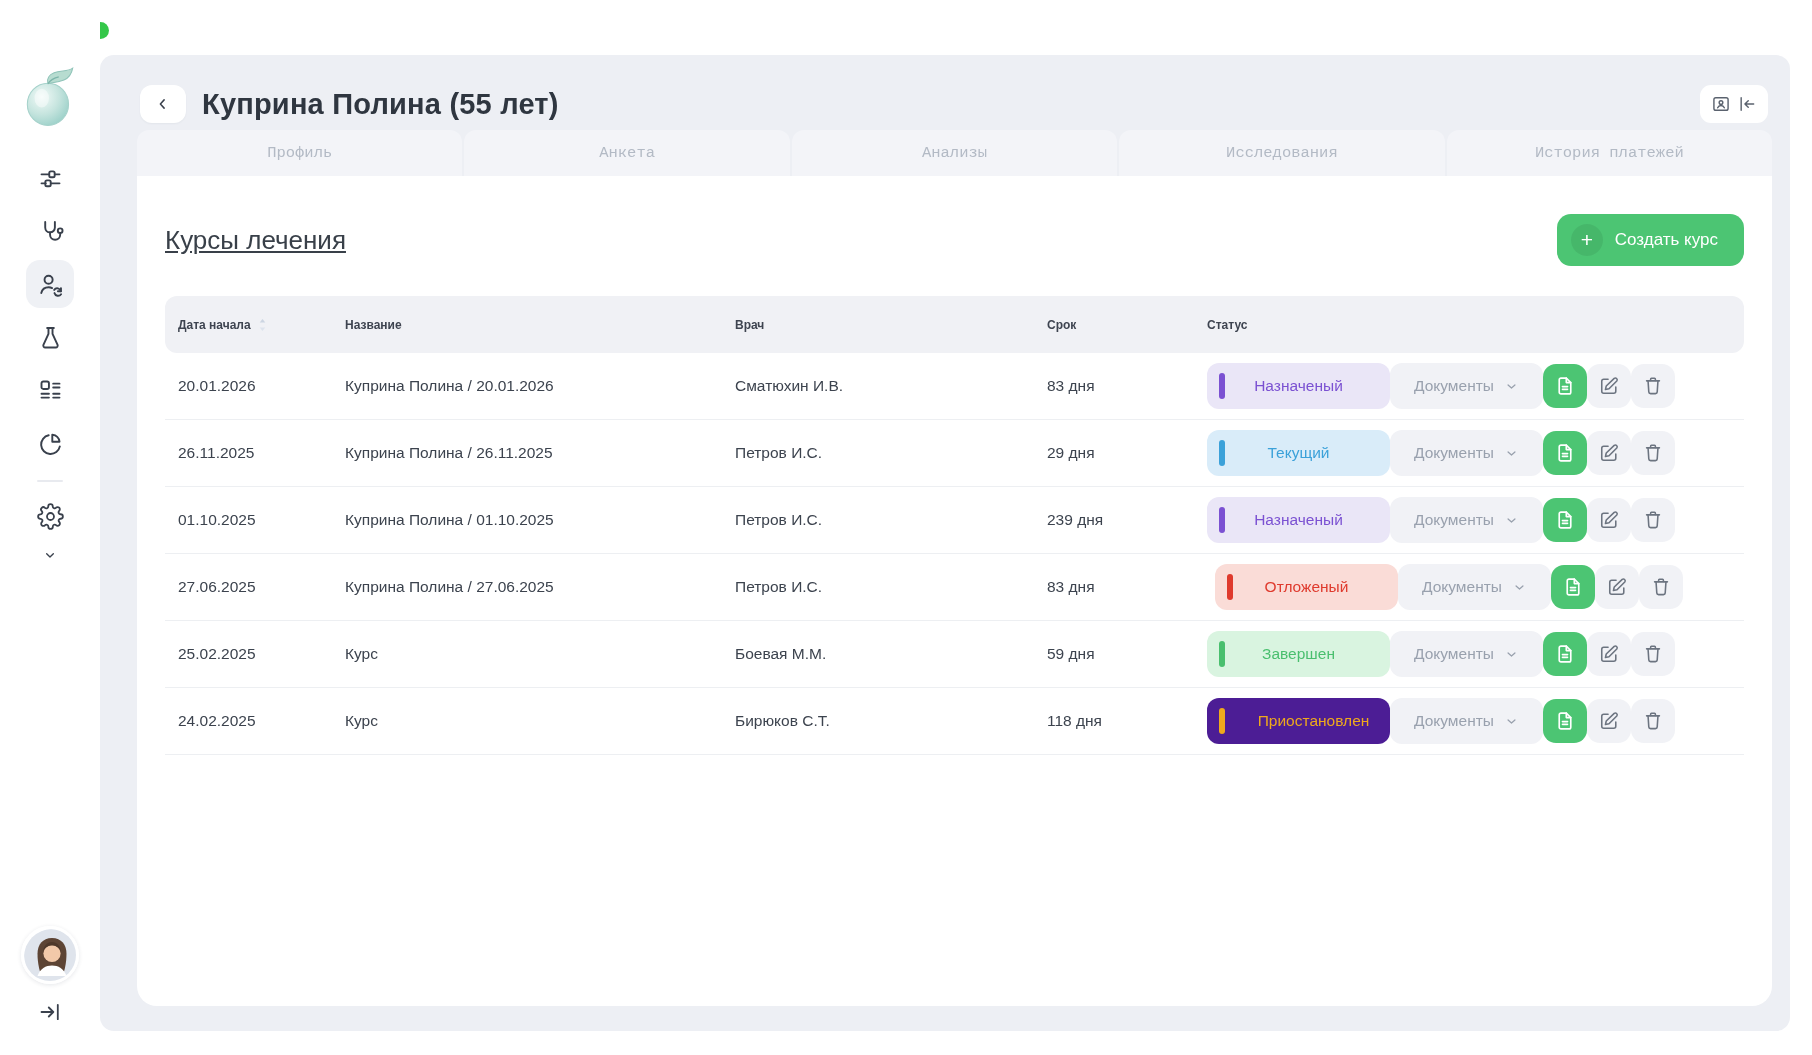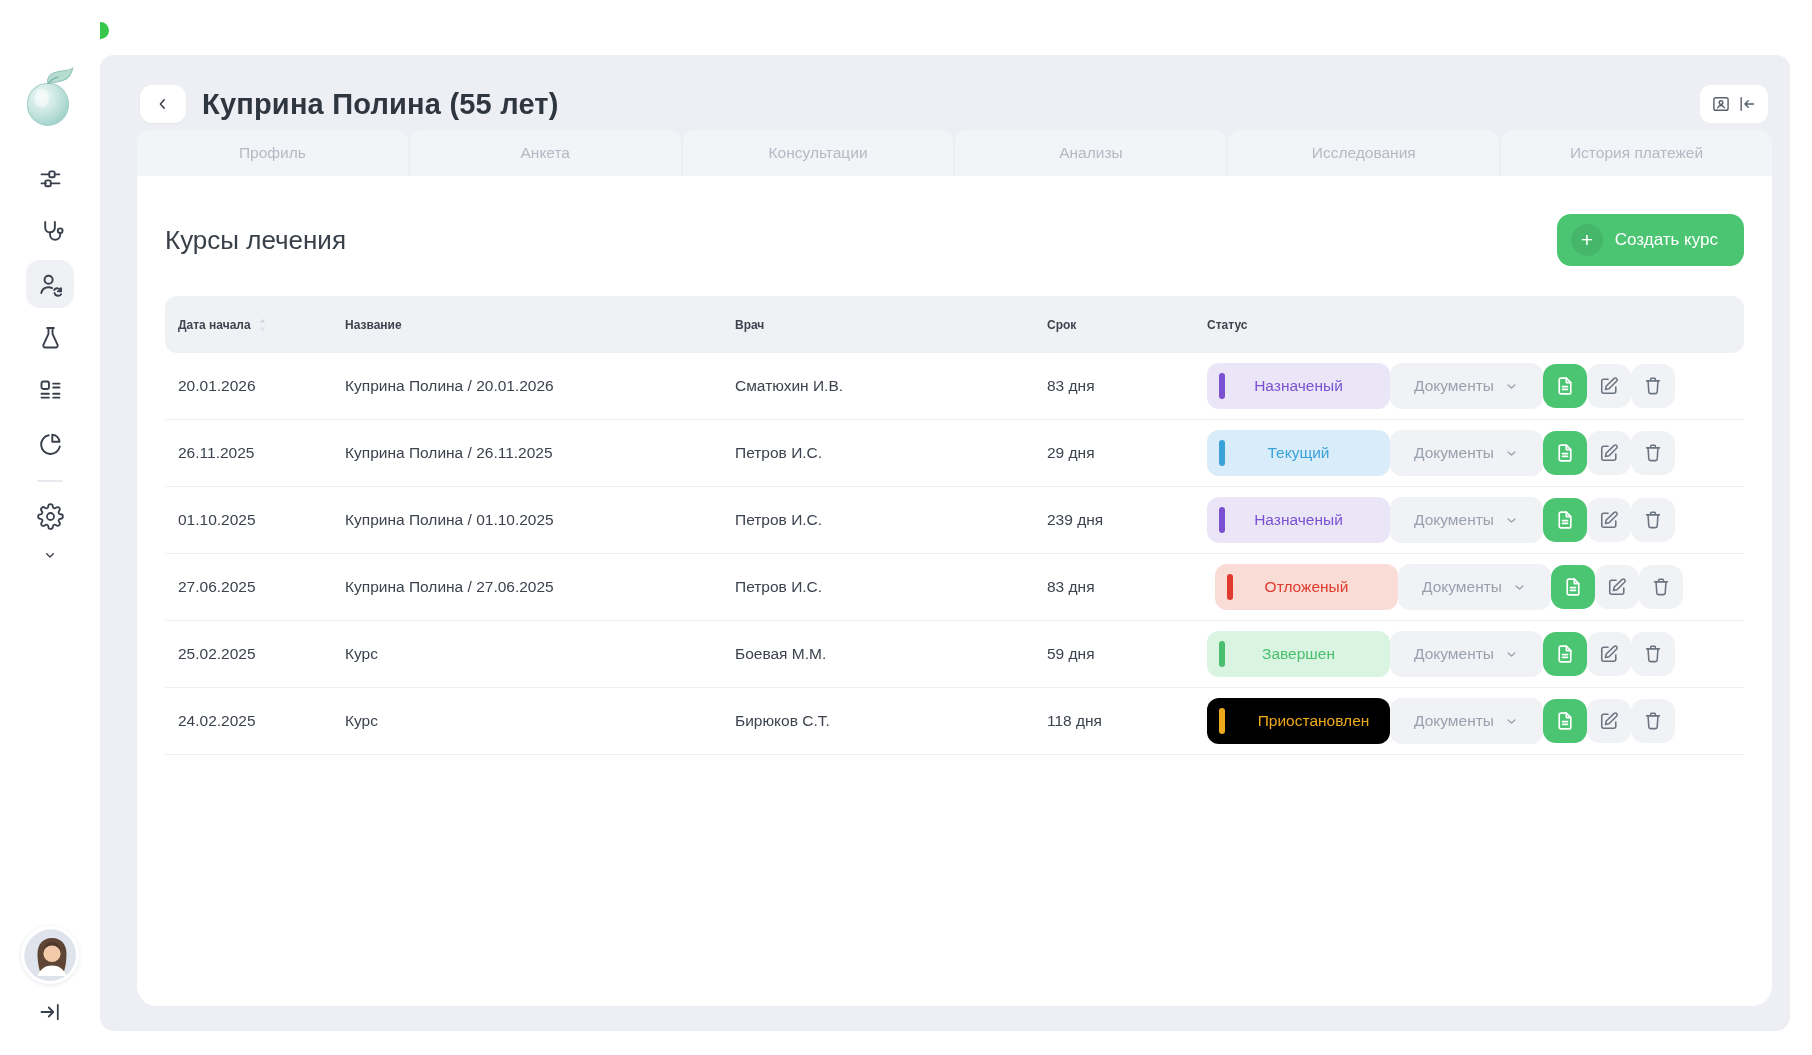--- a/index.html
+++ b/index.html
@@ -34,28 +34,28 @@
   .back-btn { width:46px; height:38px; background:#fff; border:none; border-radius:12px;
               display:flex; align-items:center; justify-content:center; color:#39404c; cursor:pointer;
               box-shadow:0 1px 2px rgba(40,50,70,.05); }
   .page-title { margin-left:16px; font-size:29px; font-weight:600; color:#2f3640; letter-spacing:.2px; }
   .header-right { margin-left:auto; width:68px; height:38px; background:#fff; border:none; border-radius:11px;
                   display:flex; align-items:center; justify-content:center; gap:6px; color:#5a626e; cursor:pointer; }
 
   
   .tab-bar { position:absolute; left:37px; top:75px; width:1635px; height:46px; display:flex; gap:2px; }
   .tab { flex:1; border:none; border-radius:12px 12px 0 0; background:#f3f4f8; color:#b3bac5;
-         font-size:15.5px; font-family:Liberation Sans, sans-serif; cursor:pointer; }
+         font-size:15.5px; font-family:Liberation Mono, monospace; cursor:pointer; }
   .tab.active { background:#ffffff; color:#2f3640; font-weight:500; }
 
   
   .panel { position:absolute; left:37px; top:121px; width:1635px; height:830px;
            background:#fff; border-radius:0 0 20px 20px; padding:0 28px; }
   .section-row { margin-top:38px; display:flex; align-items:center; justify-content:space-between; }
-  .section-title { font-size:26px; font-weight:500; color:#394049; }
+  .section-title { font-size:26px; font-weight:500; color:#394049;text-decoration:underline; }
   .create-btn { height:52px; padding:0 26px 0 14px; background:var(--accent,#4cc573); color:#fff; border:none;
                 border-radius:14px; display:flex; align-items:center; gap:12px; font-size:17px; font-weight:500;
                 font-family:inherit; cursor:pointer; }
   .plus-circle { width:32px; height:32px; border-radius:50%; background:rgba(0,0,0,.07);
                  display:flex; align-items:center; justify-content:center; font-size:21px; font-weight:400; }
 
   
   .table { margin-top:30px; }
   .thead { height:57px; background:#f0f1f5; border-radius:12px; display:grid;
            grid-template-columns:167px 390px 312px 160px 1fr; align-items:center; padding:0 13px;
@@ -195,21 +195,20 @@
       </svg>
       <svg viewBox="0 0 24 24" width="20" height="20" fill="none" stroke="currentColor" stroke-width="1.7" stroke-linecap="round" stroke-linejoin="round">
         <path d="M5 4.5v15M20 12H9.5M13.5 8L9.5 12l4 4"></path>
       </svg>
     </button>
   </div>
 
   <div class="tab-bar">
       <button class="tab"><span>Профиль</span></button>
       <button class="tab"><span>Анкета</span></button>
-      <button class="tab"><span>Консультации</span></button>
       <button class="tab"><span>Анализы</span></button>
       <button class="tab"><span>Исследования</span></button>
       <button class="tab"><span>История платежей</span></button>
     </div>
 
   <div class="panel">
     <div class="section-row">
       <div class="section-title">Курсы лечения</div>
       <button class="create-btn">
         <span class="plus-circle">+</span>
@@ -421,21 +420,21 @@
         </svg>
       </button>
     </div>
   </div>
           <div class="trow">
     <div>24.02.2025</div>
     <div>Курс</div>
     <div>Бирюков С.Т.</div>
     <div>118 дня</div>
     <div class="statuscell">
-      <div class="badge" style="background: #000000; padding-left: 30px;">
+      <div class="badge" style="background: #4c1d95; padding-left: 30px;">
         <span class="badge-bar" style="background: rgb(239, 169, 28);"></span>
         <span class="badge-text" style="color: rgb(239, 169, 28);">Приостановлен</span>
       </div>
       <button class="docs-btn">
         <span>Документы</span>
         <svg viewBox="0 0 24 24" width="15" height="15" fill="none" stroke="currentColor" stroke-width="2" stroke-linecap="round" stroke-linejoin="round">
                   <path d="M6.5 9.5l5.5 5 5.5-5"></path>
                 </svg>
       </button>
       <button class="icon-btn green">

